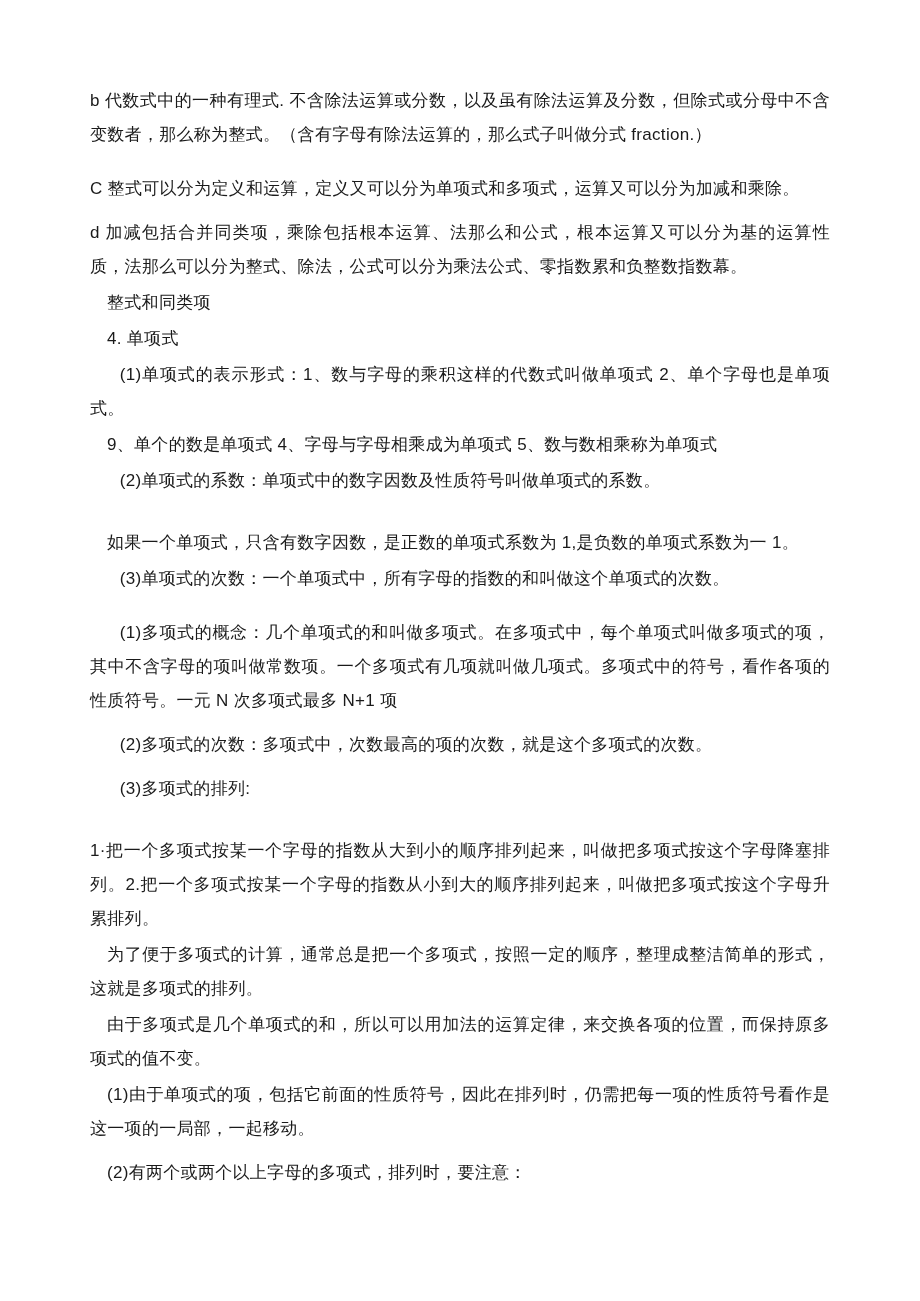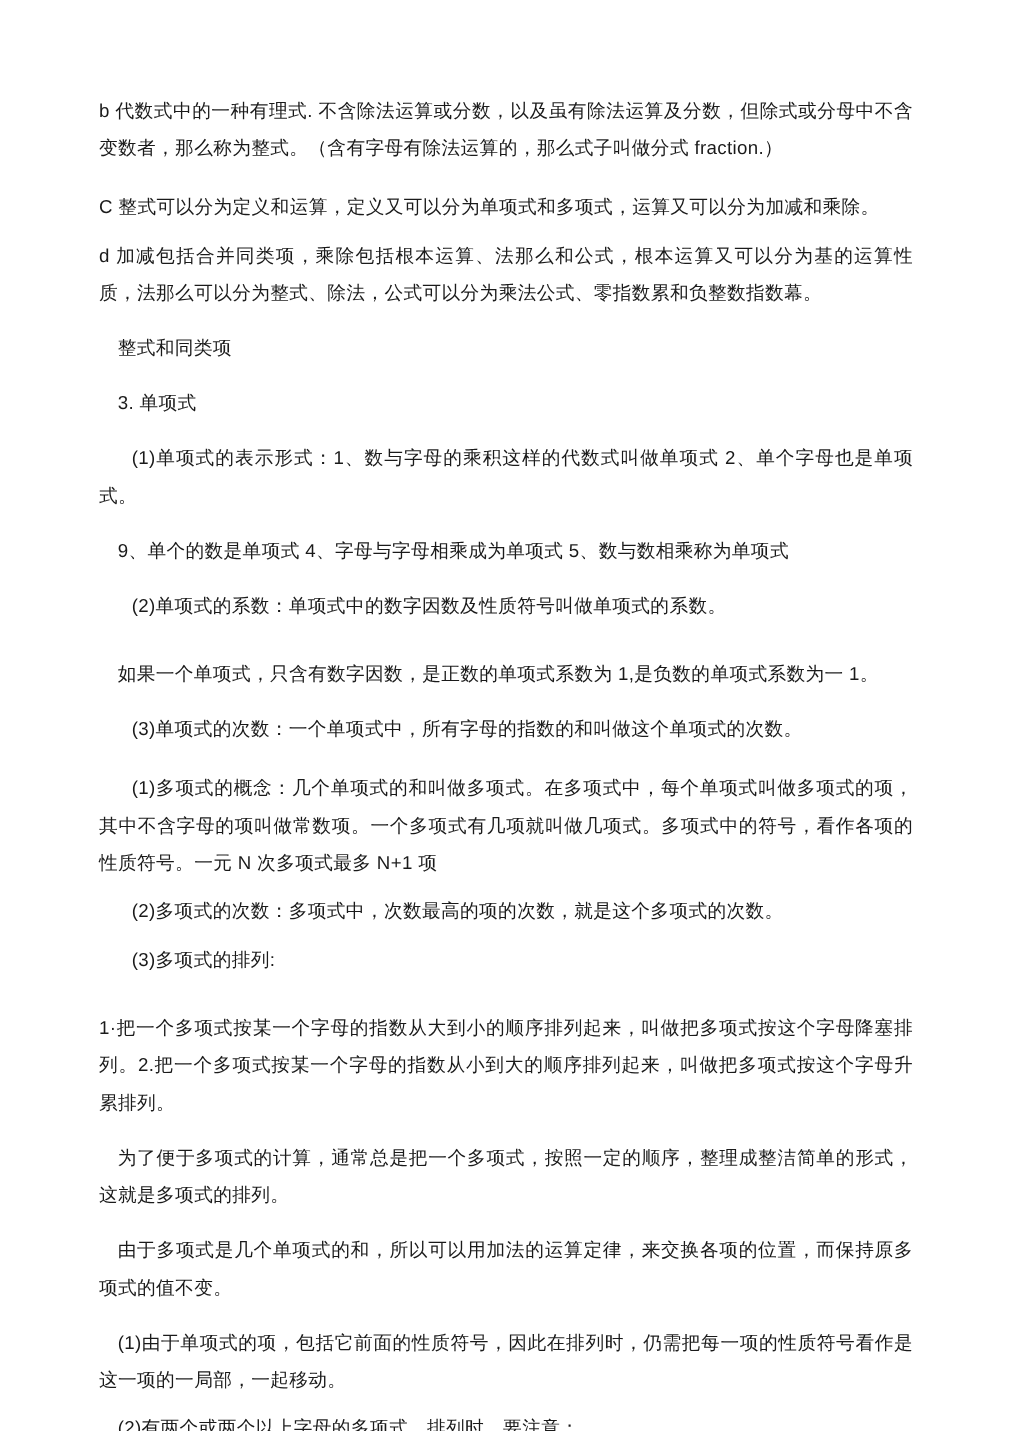--- a/index.html
+++ b/index.html
@@ -24,35 +24,35 @@
     font-size: 17px;
     line-height: 34px;
     text-align: justify;
     letter-spacing: 0.3px;
     word-break: break-all;
   }
   .indent-0 { text-indent: 0; }
   .indent-1 { text-indent: 1em; }
   .indent-2 { text-indent: 1.75em; }
   .gap-none { margin-top: 0; }
-  .gap-s  { margin-top: 16px; }
+  .gap-s  { margin-top: 2px; }
   .gap-m  { margin-top: 10px; }
   .gap-l  { margin-top: 20px; }
   .gap-xl { margin-top: 28px; }
 </style>
 </head>
 <body>
 
 <div class="page">
   <div class="content">
       <p class="para indent-0 gap-none">b 代数式中的一种有理式. 不含除法运算或分数，以及虽有除法运算及分数，但除式或分母中不含变数者，那么称为整式。（含有字母有除法运算的，那么式子叫做分式 fraction.）</p>
       <p class="para indent-0 gap-l">C 整式可以分为定义和运算，定义又可以分为单项式和多项式，运算又可以分为加减和乘除。</p>
       <p class="para indent-0 gap-m">d 加减包括合并同类项，乘除包括根本运算、法那么和公式，根本运算又可以分为基的运算性质，法那么可以分为整式、除法，公式可以分为乘法公式、零指数累和负整数指数幕。</p>
       <p class="para indent-1 gap-s">整式和同类项</p>
-      <p class="para indent-1 gap-s">3. 单项式</p>
+      <p class="para indent-1 gap-s">4. 单项式</p>
       <p class="para indent-2 gap-s">(1)单项式的表示形式：1、数与字母的乘积这样的代数式叫做单项式 2、单个字母也是单项式。</p>
       <p class="para indent-1 gap-s">9、单个的数是单项式 4、字母与字母相乘成为单项式 5、数与数相乘称为单项式</p>
       <p class="para indent-2 gap-s">(2)单项式的系数：单项式中的数字因数及性质符号叫做单项式的系数。</p>
       <p class="para indent-1 gap-xl">如果一个单项式，只含有数字因数，是正数的单项式系数为 1,是负数的单项式系数为一 1。</p>
       <p class="para indent-2 gap-s">(3)单项式的次数：一个单项式中，所有字母的指数的和叫做这个单项式的次数。</p>
       <p class="para indent-2 gap-l">(1)多项式的概念：几个单项式的和叫做多项式。在多项式中，每个单项式叫做多项式的项，其中不含字母的项叫做常数项。一个多项式有几项就叫做几项式。多项式中的符号，看作各项的性质符号。一元 N 次多项式最多 N+1 项</p>
       <p class="para indent-2 gap-m">(2)多项式的次数：多项式中，次数最高的项的次数，就是这个多项式的次数。</p>
       <p class="para indent-2 gap-m">(3)多项式的排列:</p>
       <p class="para indent-0 gap-xl">1·把一个多项式按某一个字母的指数从大到小的顺序排列起来，叫做把多项式按这个字母降塞排列。2.把一个多项式按某一个字母的指数从小到大的顺序排列起来，叫做把多项式按这个字母升累排列。</p>
       <p class="para indent-1 gap-s">为了便于多项式的计算，通常总是把一个多项式，按照一定的顺序，整理成整洁简单的形式，这就是多项式的排列。</p>

